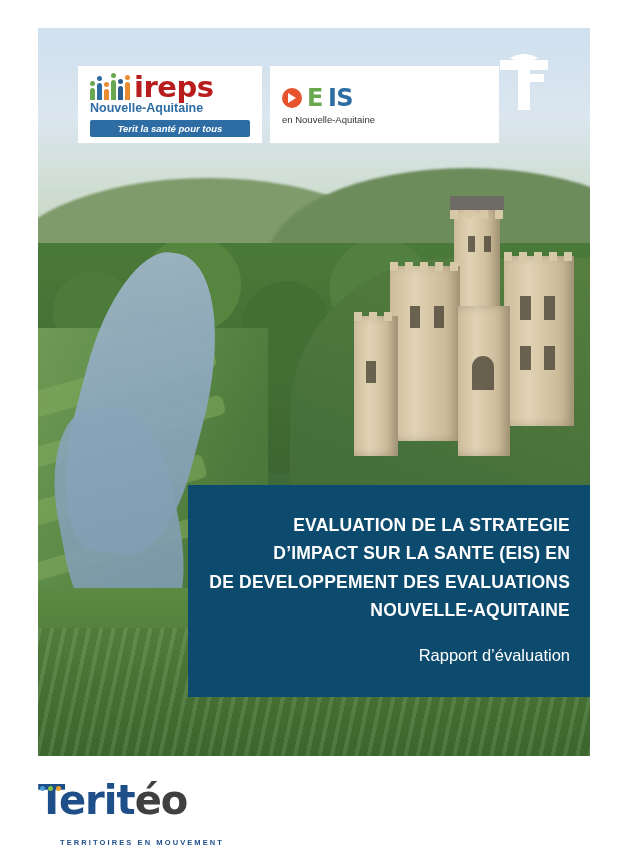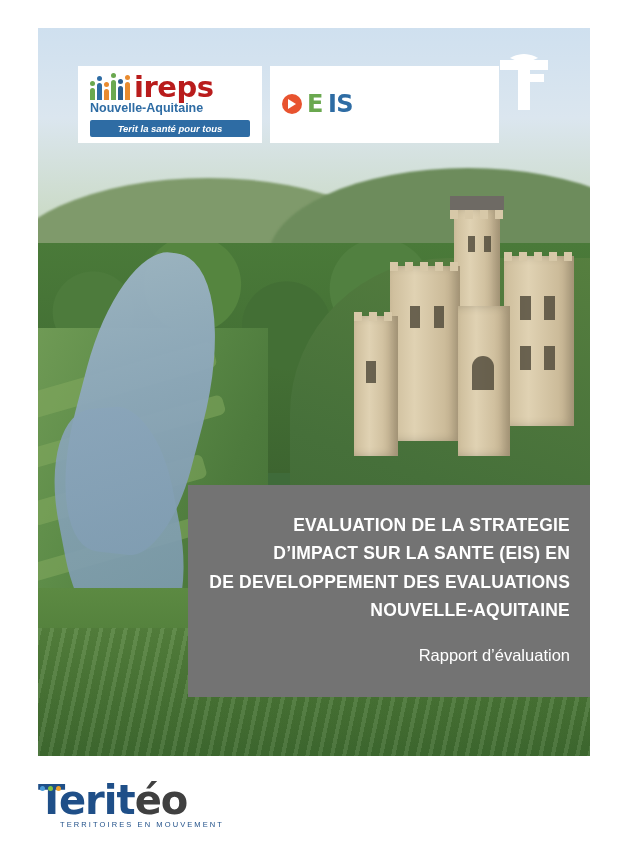--- a/index.html
+++ b/index.html
@@ -264,21 +264,21 @@
     color: #ffffff;
   }
 
   
   .title-band {
     position: absolute;
     left: 150px;
     top: 457px;
     width: 402px;
     height: 212px;
-    background: #737373;
+    background: #0c4a6e;
     color: #ffffff;
     box-sizing: border-box;
     padding: 26px 20px 18px 20px;
     text-align: right;
   }
   .title-band .t-line {
     font-size: 17.5px;
     font-weight: bold;
     letter-spacing: .2px;
     line-height: 1.62;
@@ -317,22 +317,22 @@
   .teriteo-dot {
     width: 5px; height: 5px; border-radius: 50%;
     background: #4c9bd6;
   }
   .teriteo-dot:nth-child(2) { background: #7fc241; }
   .teriteo-dot:nth-child(3) { background: #f0a02b; }
   .teriteo-sub {
     font-size: 7.5px;
     letter-spacing: 2.1px;
     color: #1f4f88;
-    font-weight: normal;
-    margin-top: 0;
+    font-weight: bold;
+    margin-top: 18px;
     padding-left: 22px;
   }
 </style>
 </head>
 <body>
 
 <div class="page">
 
   <div class="cover">
     <div class="sky"></div>
@@ -392,20 +392,21 @@
         <div class="ireps-tag">Terit la santé pour tous</div>
       </div>
 
       <div class="logo-card comod-card">
         <div class="comod-title">
           <span class="comod-arrow"></span>
             <span class="comod-c">E</span>
             <span class="comod-b">IS</span>
         </div>
         <div class="comod-sub">
+          <div>en Nouvelle-Aquitaine</div>
         </div>
       </div>
     </div>
 
     <svg class="mark" viewBox="0 0 60 62">
       <path d="M6 8 L54 8 L54 18 L36 18 L36 22 L50 22 L50 30 L36 30 L36 58 L24 58 L24 18 L6 18 Z" fill="#ffffff"></path>
       <path d="M30 2 C38 2 44 6 44 6 L30 12 L16 6 C16 6 22 2 30 2 Z" fill="#ffffff"></path>
     </svg>
 
     <div class="title-band">

